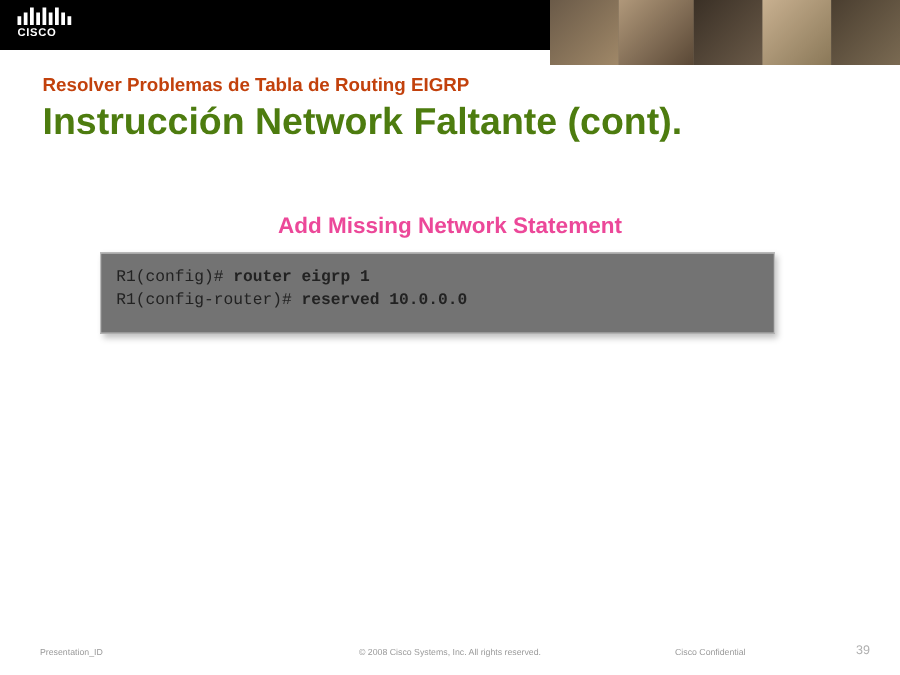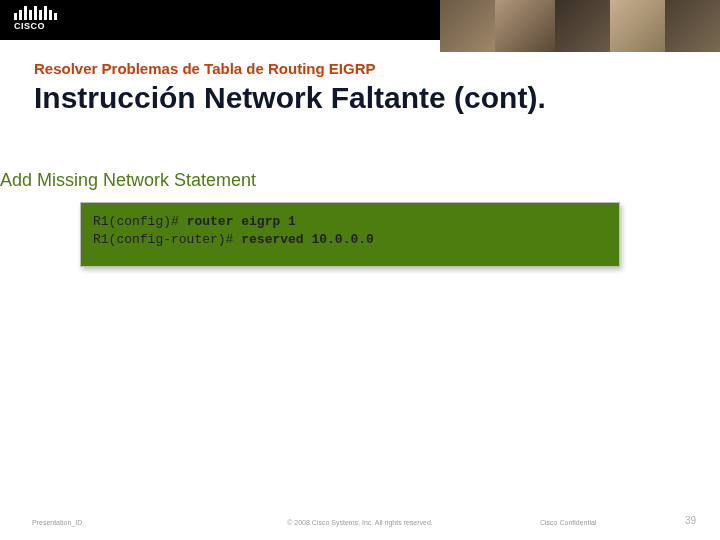--- a/index.html
+++ b/index.html
@@ -24,25 +24,25 @@
   .logo .b4 { height: 10px; margin-top: 4px; }
   .logo .b5 { height: 14px; margin-top: 0; }
   .logo .b6 { height: 10px; margin-top: 4px; }
   .logo .b7 { height: 14px; margin-top: 0; }
   .logo .b8 { height: 10px; margin-top: 4px; }
   .logo .b9 { height: 7px;  margin-top: 7px; }
   .logo .wordmark { font-size: 9px; letter-spacing: 0.5px; margin-top: 1px; font-weight: bold; }
 
   .headings { position: absolute; top: 60px; left: 34px; right: 20px; }
   .kicker { font-size: 15px; font-weight: bold; color: #c2410c; margin-bottom: 4px; }
-  .title  { font-size: 30px; font-weight: bold; color: #0f172a; line-height: 1.1; }
+  .title  { font-size: 30px; font-weight: bold; color: #4d7c0f; line-height: 1.1; }
 
-  .subhead { position: absolute; top: 170px; left: 0; width: 100%; text-align: left; font-size: 18px; font-weight: normal; color: #4d7c0f; }
+  .subhead { position: absolute; top: 170px; left: 0; width: 100%; text-align: center; font-size: 18px; font-weight: bold; color: #ec4899; }
 
-  .codebox { position: absolute; top: 202px; left: 80px; width: 540px; border: 1px solid #bcbcbc; background: #4d7c0f; box-shadow: 2px 3px 5px rgba(0,0,0,0.25); padding: 10px 12px 18px 12px; font-family: Consolas, "Courier New", monospace; font-size: 13px; line-height: 1.35; color: #222; }
+  .codebox { position: absolute; top: 202px; left: 80px; width: 540px; border: 1px solid #bcbcbc; background: #737373; box-shadow: 2px 3px 5px rgba(0,0,0,0.25); padding: 10px 12px 18px 12px; font-family: Consolas, "Courier New", monospace; font-size: 13px; line-height: 1.35; color: #222; }
   .codebox .line { white-space: pre; }
   .codebox .bold { font-weight: bold; }
 
   .footer { position: absolute; bottom: 14px; left: 0; width: 100%; font-size: 7px; color: #9a9a9a; }
   .footer .pid  { position: absolute; left: 32px;  bottom: 0; }
   .footer .copy { position: absolute; left: 50%; transform: translateX(-50%); bottom: 0; white-space: nowrap; }
   .footer .conf { position: absolute; left: 540px; bottom: 0; }
   .footer .pg   { position: absolute; right: 24px; bottom: 0; font-size: 10px; color: #b0b0b0; }
 </style>
 </head>

